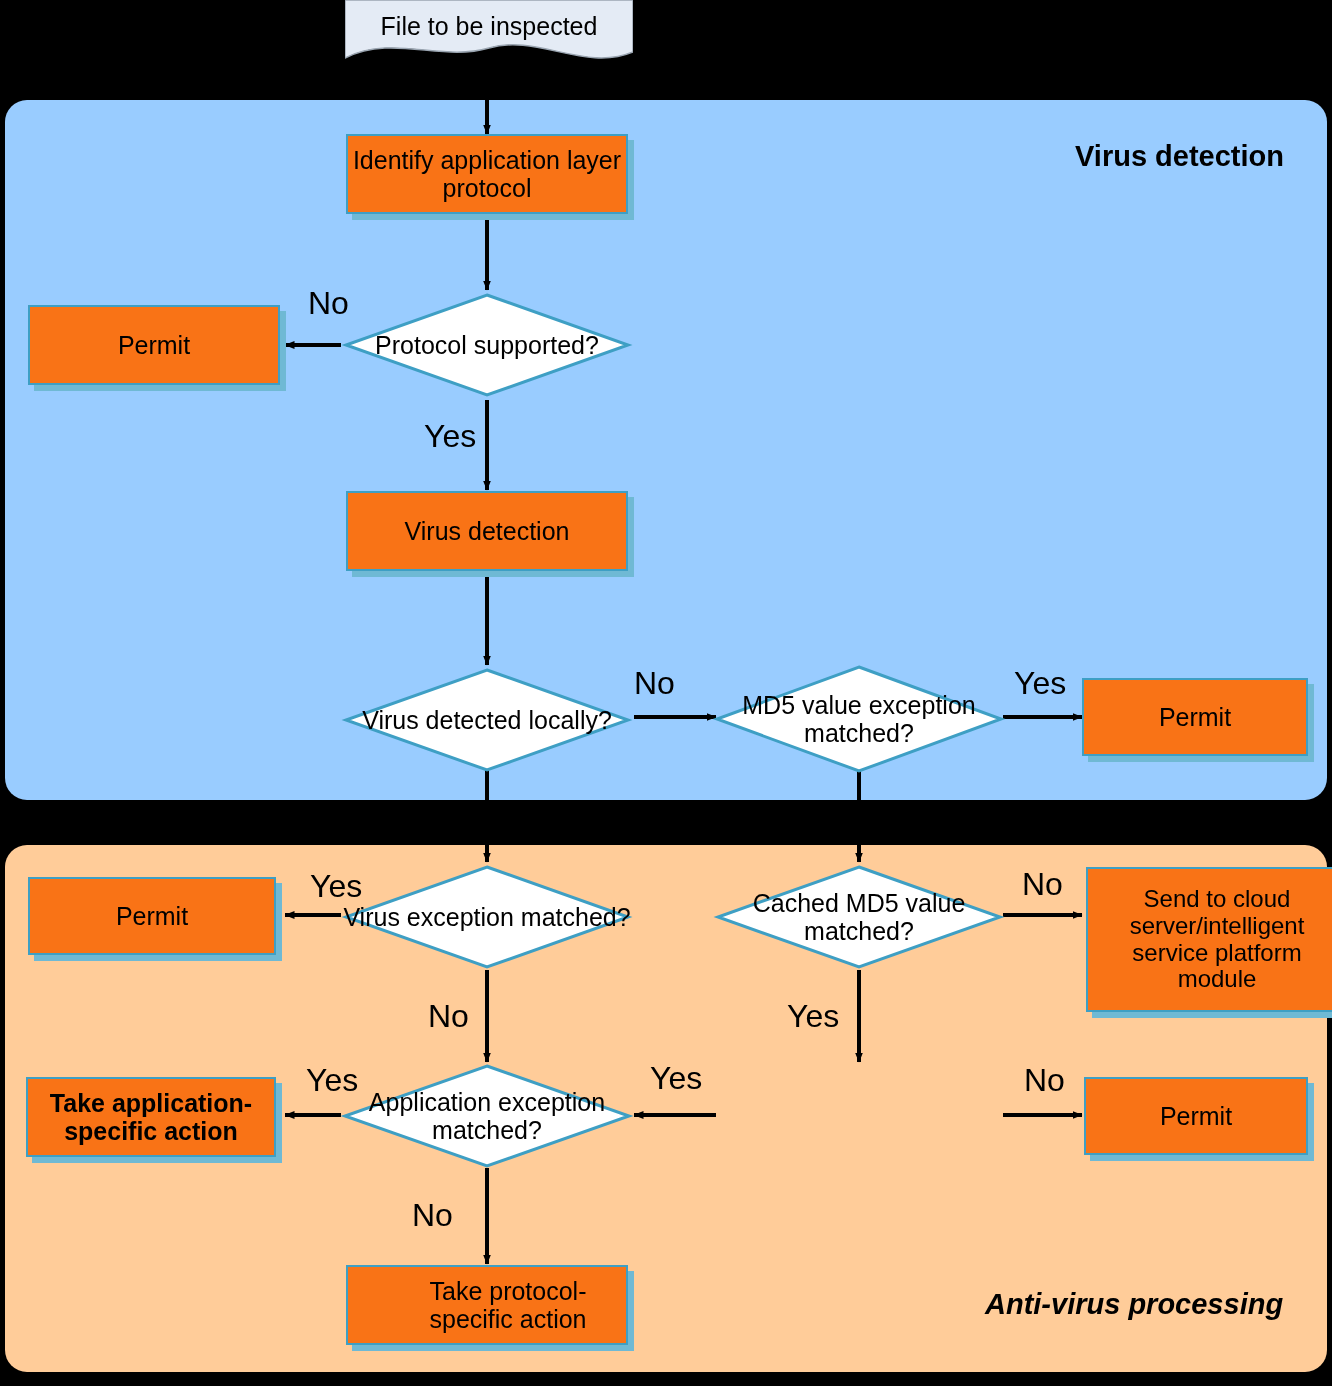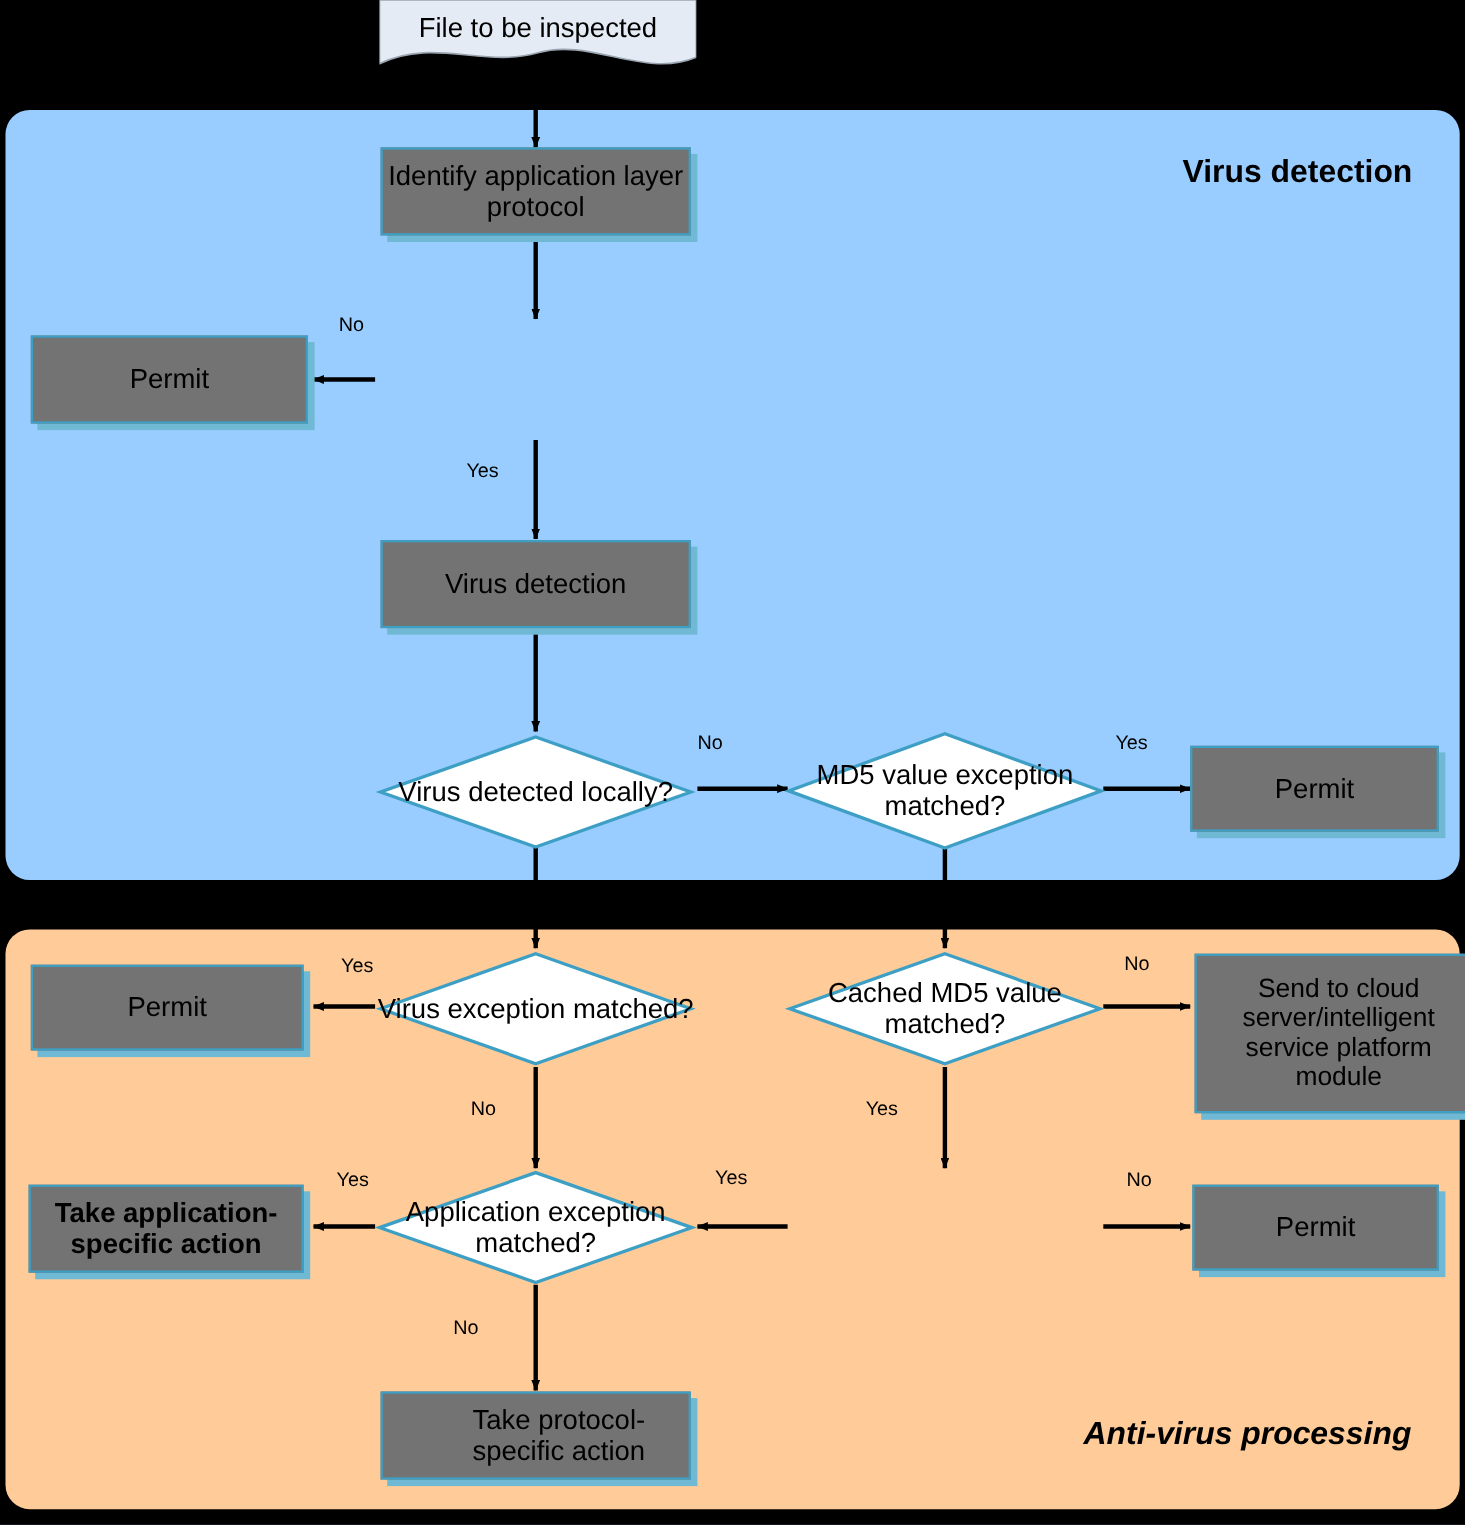--- a/index.html
+++ b/index.html
@@ -36,21 +36,21 @@
   .panel-title {
     position: absolute;
     font-weight: bold;
     font-size: 29px;
     color: #000000;
     white-space: nowrap;
   }
   .box {
     position: absolute;
     box-sizing: border-box;
-    background: #737373;
+    background: #f97316;
     border: 2px solid #3E9FC4;
     box-shadow: 6px 6px 0 0 #6FB9D4;
     display: flex;
     align-items: center;
     justify-content: center;
     text-align: center;
     font-size: 25px;
     line-height: 1.12;
     color: #000000;
     padding: 2px 4px;
@@ -95,21 +95,21 @@
   
   .edges {
     position: absolute;
     left: 0; top: 0;
     width: 1332px;
     height: 1386px;
     pointer-events: none;
   }
   .edge-label {
     position: absolute;
-    font-size: 18px;
+    font-size: 32px;
     color: #000000;
     white-space: nowrap;
   }
 </style>
 </head>
 <body>
 
 <div id="root">
 
   <div class="panel" id="panel-virus"></div>
@@ -164,20 +164,30 @@
 
   <div class="docshape" style="left:345px; top:0px; width:288px; height:66px;">
     <svg width="288" height="66" viewBox="0 0 288 66">
       <path d="M0,0 L288,0 L288,52 C240,72 192,34 144,48 C96,62 48,34 0,58 Z" fill="#E4EBF5" stroke="#9AA5B1" stroke-width="1.5"></path>
     </svg>
     <div class="dtext">File to be inspected</div>
   </div>
 
   <div class="box" style="left:346px; top:134px; width:282px; height:80px;">Identify application layer protocol</div>
 
+  <div class="diamond" style="left:341px; top:290px; width:292px; height:110px;">
+    <svg width="292" height="110" viewBox="0 0 292 110">
+      <polygon points="146,5 287,55 146,105 5,55" fill="#FFFFFF" stroke="#3E9FC4" stroke-width="3" style="filter:none"></polygon>
+      <polygon points="151,10 292,60 151,110 10,60" fill="none" stroke="#6FB9D4" stroke-width="5" opacity="0"></polygon>
+    </svg>
+    <svg width="292" height="110" viewBox="0 0 292 110" style="z-index:-1;">
+      <polygon points="152,11 292,60 152,110 12,60" fill="#6FB9D4"></polygon>
+    </svg>
+    <div class="dlabel">Protocol supported?</div>
+  </div>
 
   <div class="box" style="left:28px; top:305px; width:252px; height:80px;">Permit</div>
 
   <div class="box" style="left:346px; top:491px; width:282px; height:80px;">Virus detection</div>
 
   <div class="diamond" style="left:341px; top:665px; width:292px; height:110px;">
     <svg width="300" height="118" viewBox="0 0 300 118" style="z-index:-1;">
       <polygon points="152,11 292,60 152,110 12,60" fill="#6FB9D4"></polygon>
     </svg>
     <svg width="292" height="110" viewBox="0 0 292 110">

